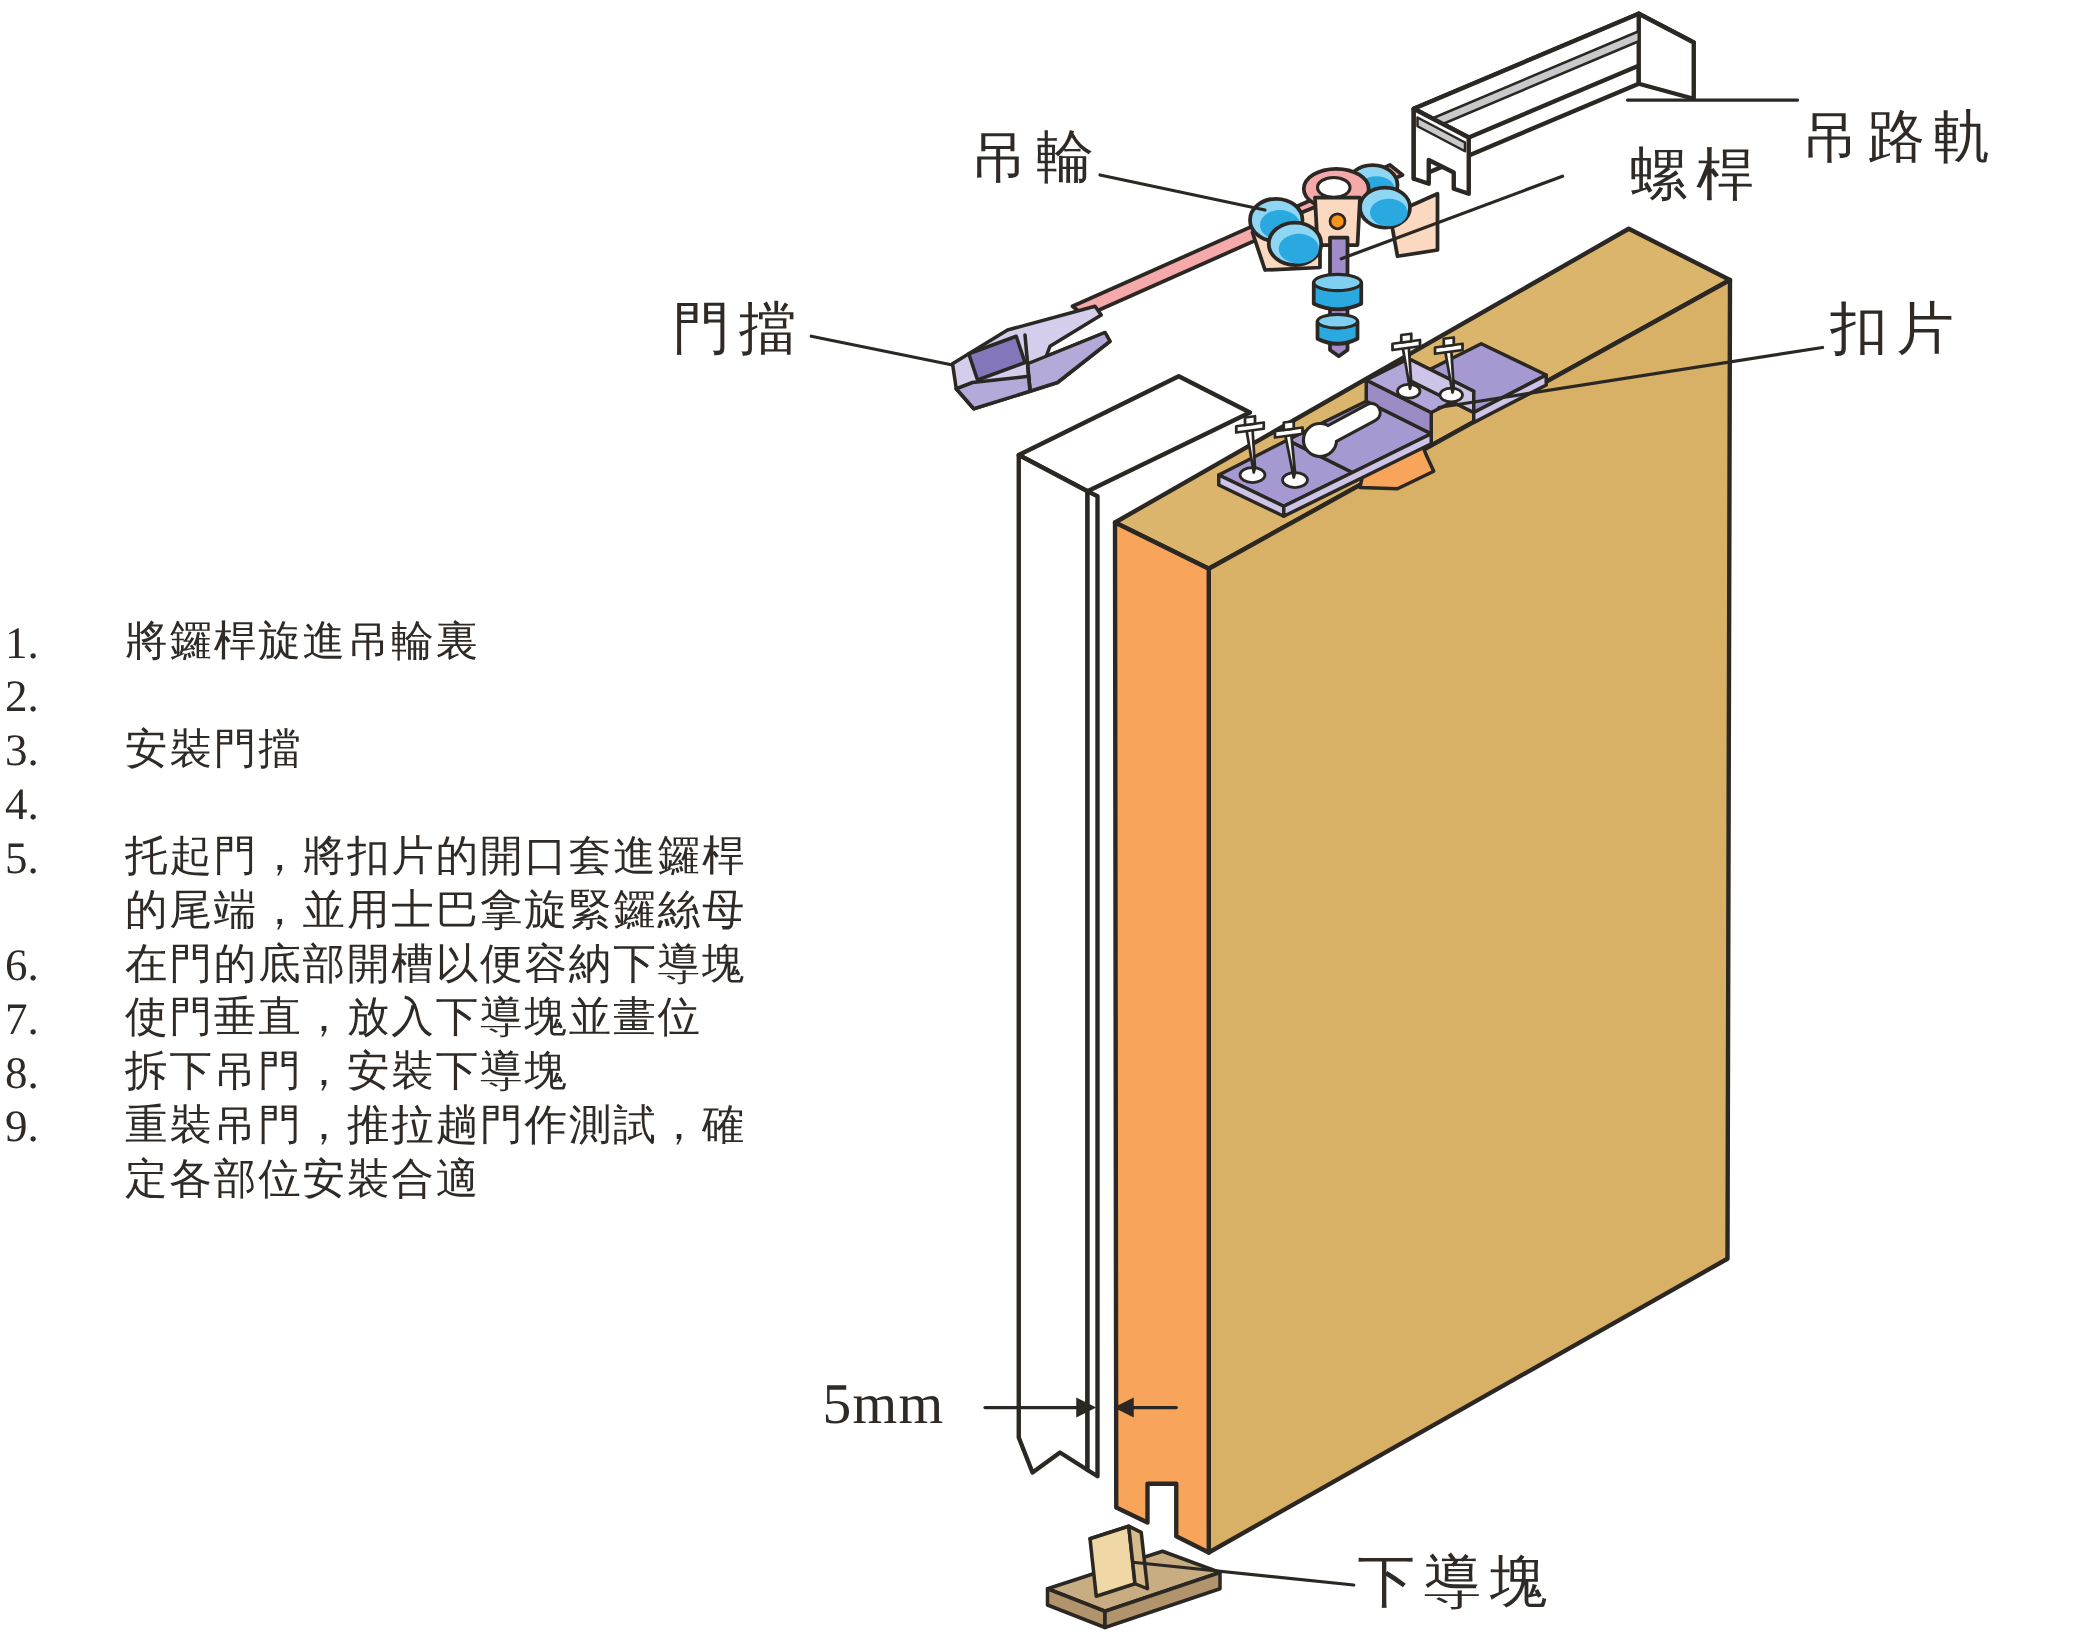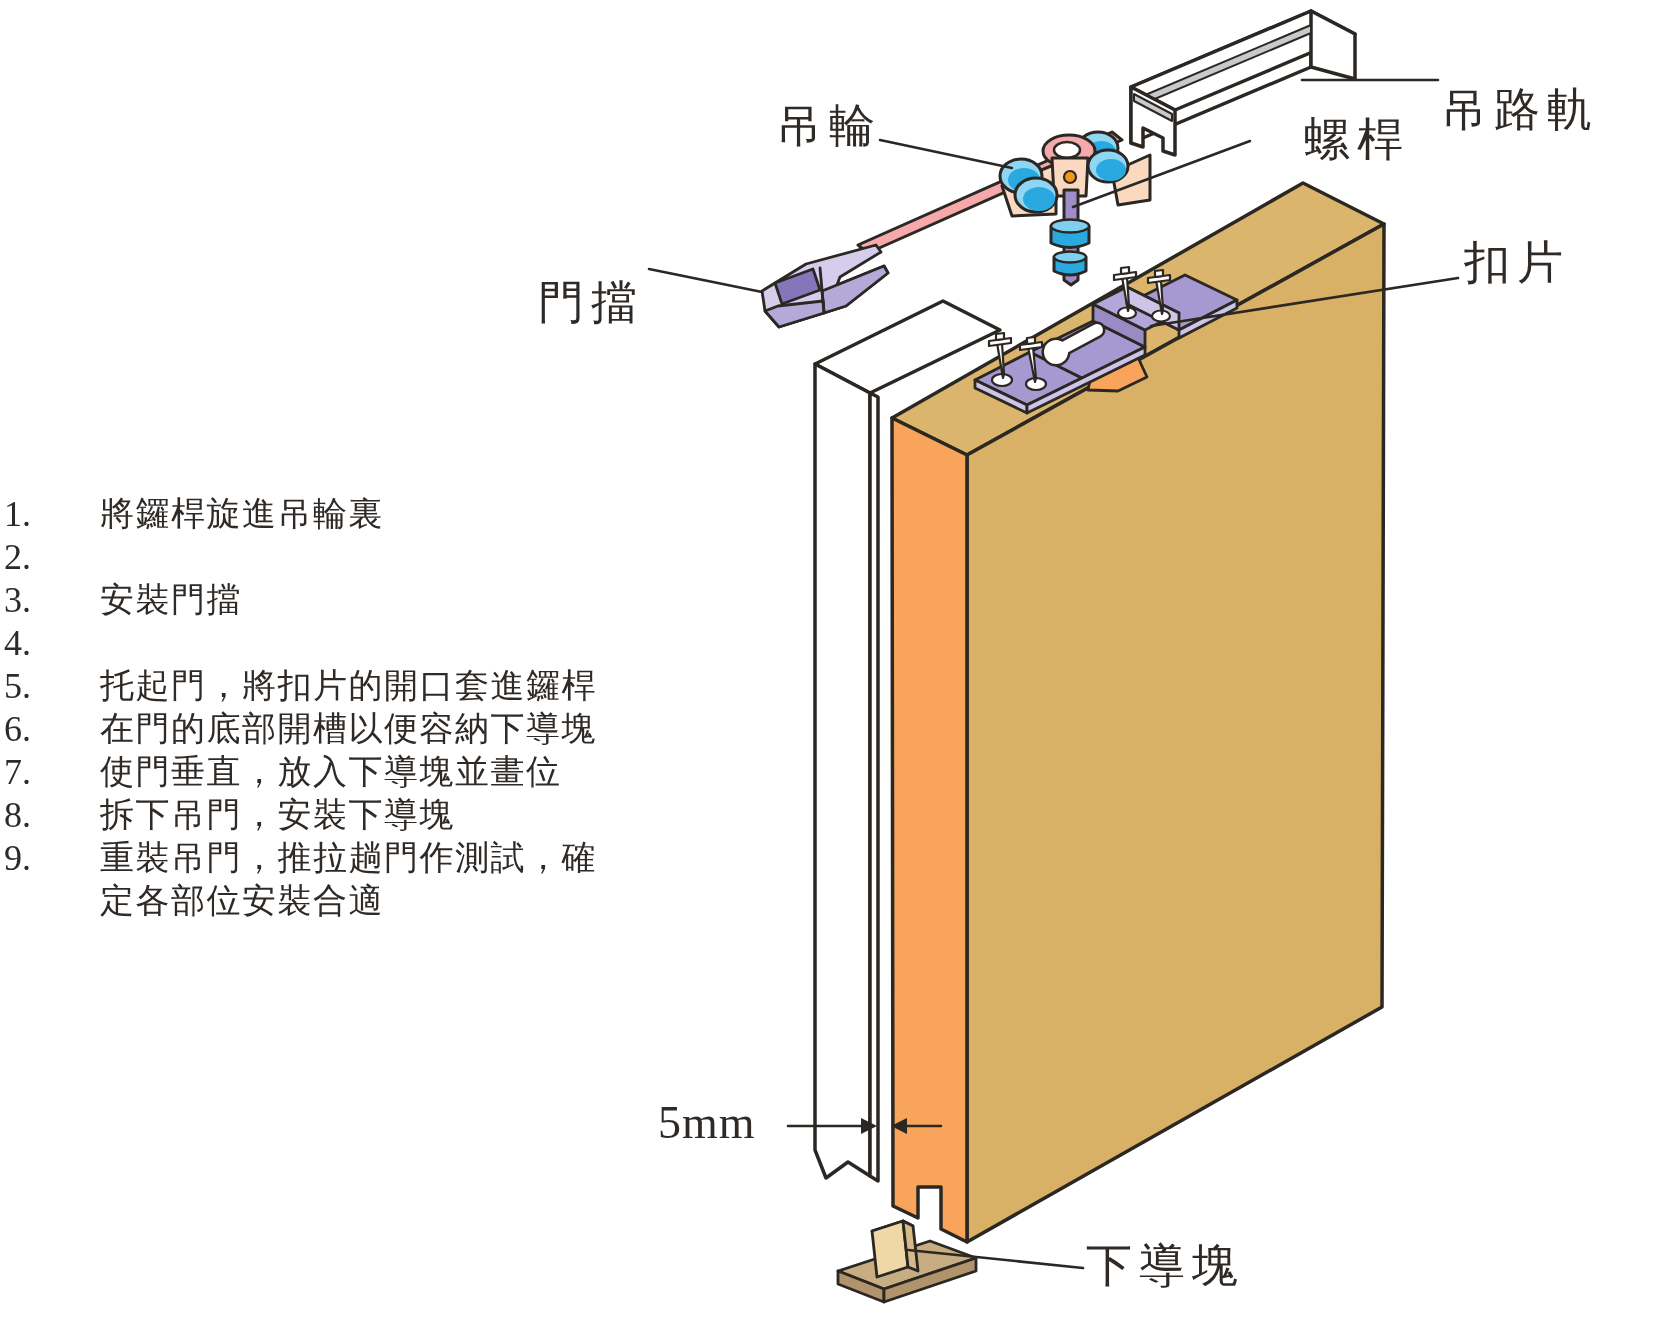--- a/index.html
+++ b/index.html
@@ -149,21 +149,21 @@
       <path fill="#2b2723" stroke="none" d="M877,1126 L861,1118 L861,1134 Z"></path>
       <line x1="904" y1="1126" x2="941" y2="1126"></line>
       <path fill="#2b2723" stroke="none" d="M891,1126 L907,1118 L907,1134 Z"></path>
     </g>
   </g>
 </svg>
 
 <div class="part-label" style="left:776px;top:103px;">吊輪</div>
 <div class="part-label" style="left:1441px;top:52px;margin-top:35px;">吊路軌</div>
 <div class="part-label" style="left:1304px;top:117px;">螺桿</div>
-<div class="part-label" style="left:538px;top:240px;margin-top:40px;">門擋</div>
+<div class="part-label" style="left:538px;top:240px;">門擋</div>
 <div class="part-label" style="left:1464px;top:240px;">扣片</div>
 <div class="dim-label" style="left:658px;top:1100px;">5mm</div>
 <div class="part-label" style="left:1086px;top:1243px;">下導塊</div>
 
 <div class="steps">
   <div class="step-row">
         <span class="step-num">1.</span>
         <span class="step-text">將鑼桿旋進吊輪裏</span>
       </div>
   <div class="step-row">
@@ -174,20 +174,24 @@
         <span class="step-text">安裝門擋</span>
       </div>
   <div class="step-row">
         <span class="step-num">4.</span>
       </div>
   <div class="step-row">
         <span class="step-num">5.</span>
         <span class="step-text">托起門，將扣片的開口套進鑼桿</span>
       </div>
   <div class="step-row">
+        <span class="step-num"></span>
+        <span class="step-text">的尾端，並用士巴拿旋緊鑼絲母</span>
+      </div>
+  <div class="step-row">
         <span class="step-num">6.</span>
         <span class="step-text">在門的底部開槽以便容納下導塊</span>
       </div>
   <div class="step-row">
         <span class="step-num">7.</span>
         <span class="step-text">使門垂直，放入下導塊並畫位</span>
       </div>
   <div class="step-row">
         <span class="step-num">8.</span>
         <span class="step-text">拆下吊門，安裝下導塊</span>

